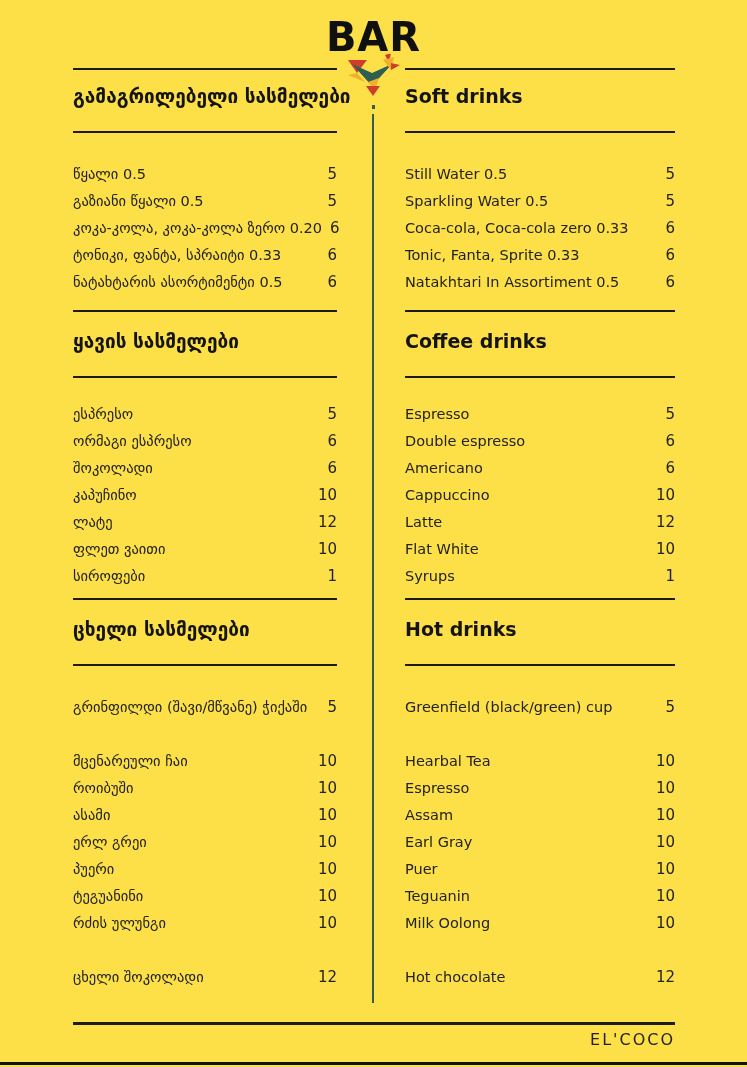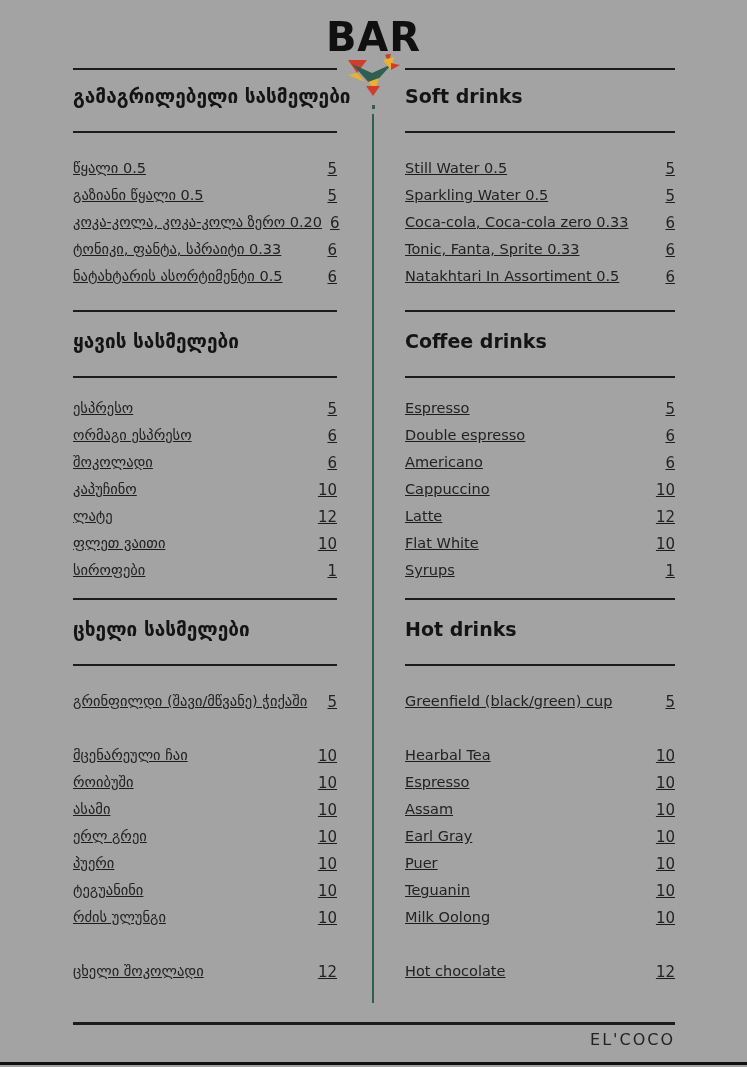--- a/index.html
+++ b/index.html
@@ -1,19 +1,19 @@
 <!DOCTYPE html>
 <html><head>
 <meta charset="utf-8">
 <style>
   html,body { margin:0; padding:0; background:#ffffff; }
   .page {
     position:relative;
     width:747px; height:1067px;
-    background:#a3a3a3;
+    background:#fde047;
     font-family:"DejaVu Sans", "Liberation Sans", sans-serif;
     color:#1c1c1c;
     overflow:hidden;
   }
   .bar-title {
     position:absolute; top:16px; left:0; width:100%;
     text-align:center;
     font-size:40px; line-height:42px; font-weight:bold;
     letter-spacing:1px; color:#101010;
   }
@@ -40,21 +40,21 @@
   .sec .sec-top-rule { margin-bottom:17px; }
   .sec-2 { margin-top:15px; }
   .sec-3 { margin-top:9px; }
 
   .items { margin-top:27px; }
   .items.tight { margin-top:22px; }
   .block-gap { margin-top:27px; }
 
   .row {
     height:27px; display:flex; justify-content:space-between;
-    text-decoration:underline;
+    align-items:center;
   }
   .nm { font-size:14.5px; white-space:nowrap; color:#222; }
   .pr { font-size:15px; color:#222; padding-left:8px; }
 
   .footer-rule { position:absolute; left:73px; top:1022px; width:602px; height:3px; background:#1c1c1c; }
   .brand {
     position:absolute; top:1030px; left:405px; width:270px;
     text-align:right; font-size:16px; letter-spacing:2px; color:#222;
   }
   .bottom-edge { position:absolute; left:0; top:1062px; width:747px; height:3px; background:#111; }

